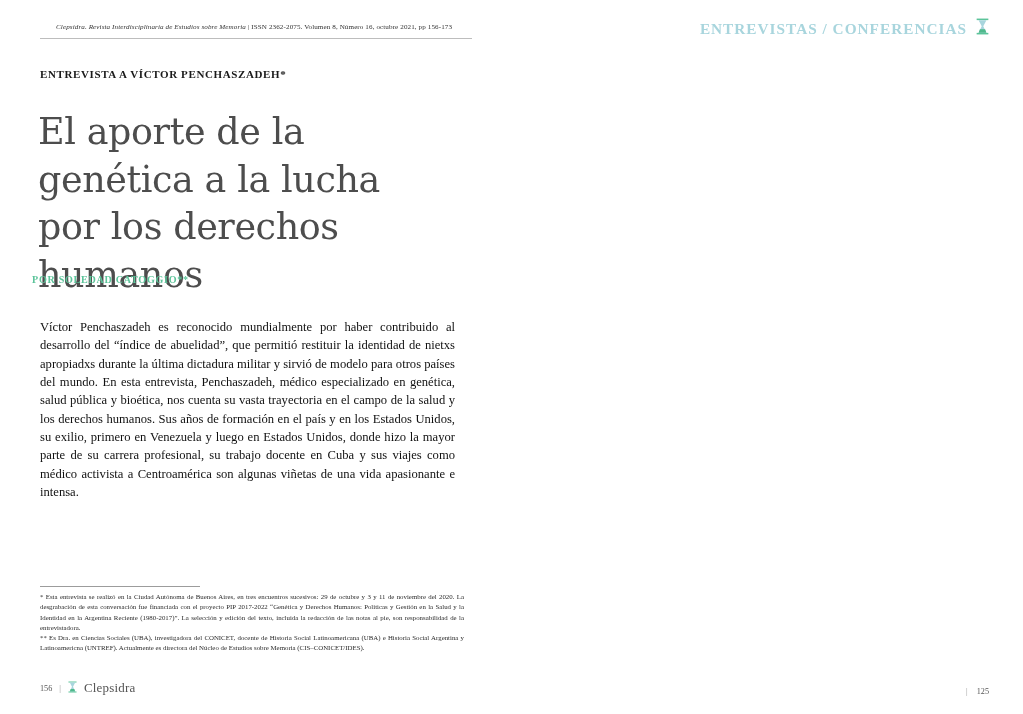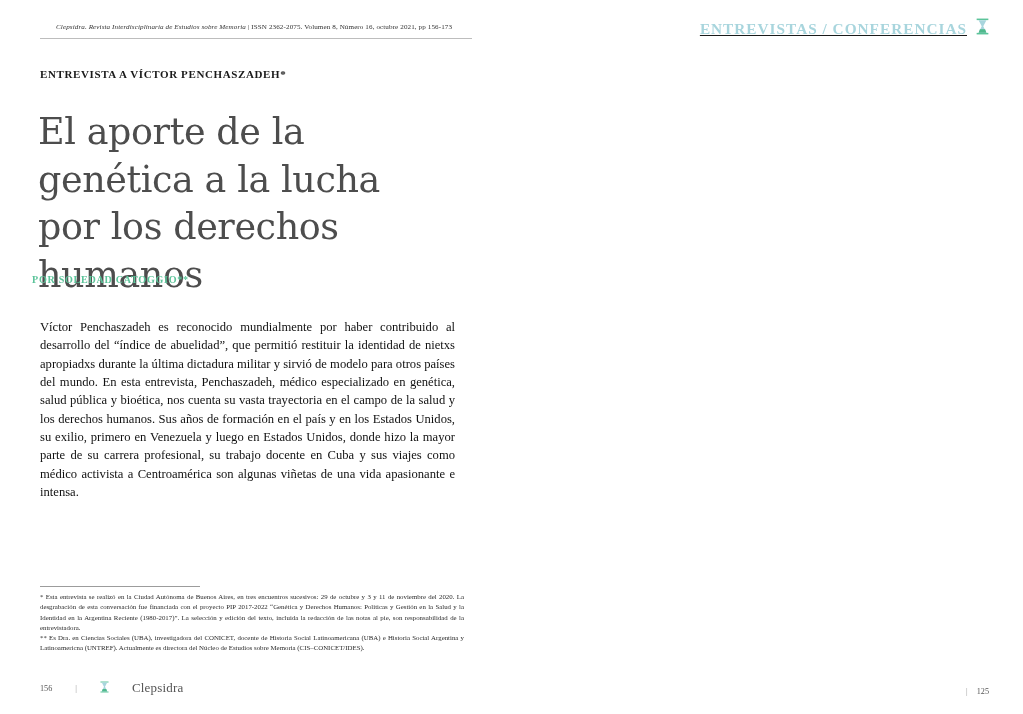--- a/index.html
+++ b/index.html
@@ -129,42 +129,41 @@
     color: #2b2b2b;
   }
   .footnotes p + p { margin-top: 0px; }
 
   .folio-left {
     position: absolute;
     left: 40px;
     bottom: 18px;
     display: flex;
     align-items: center;
-    gap: 23px;
+    gap: 7px;
     font-size: 8.2px;
     color: #555;
   }
   .folio-left .sep { color: #9a9a9a; }
   .folio-left .logo-word {
     font-family: Liberation Serif, serif;
     font-size: 13px;
     color: #555;
     letter-spacing: .2px;
     text-align: right;
   }
 
   
   .runhead-right {
     position: absolute;
     right: 34px;
     top: 18px;
     display: flex;
     align-items: center;
     gap: 9px;
-    text-decoration: underline;
   }
   .runhead-right .rh-title {
     font-family: "Liberation Serif", serif;
     font-weight: bold;
     font-size: 15.3px;
     letter-spacing: 1.0px;
     color: #a8d5dd;
   }
 
   .folio-right {

